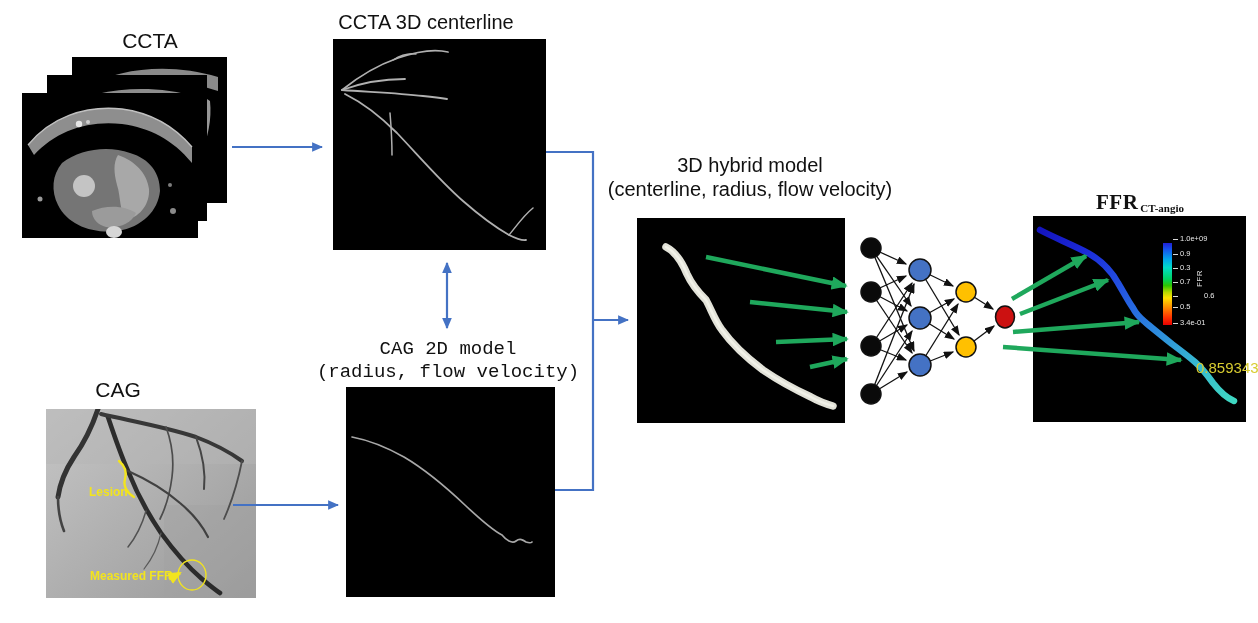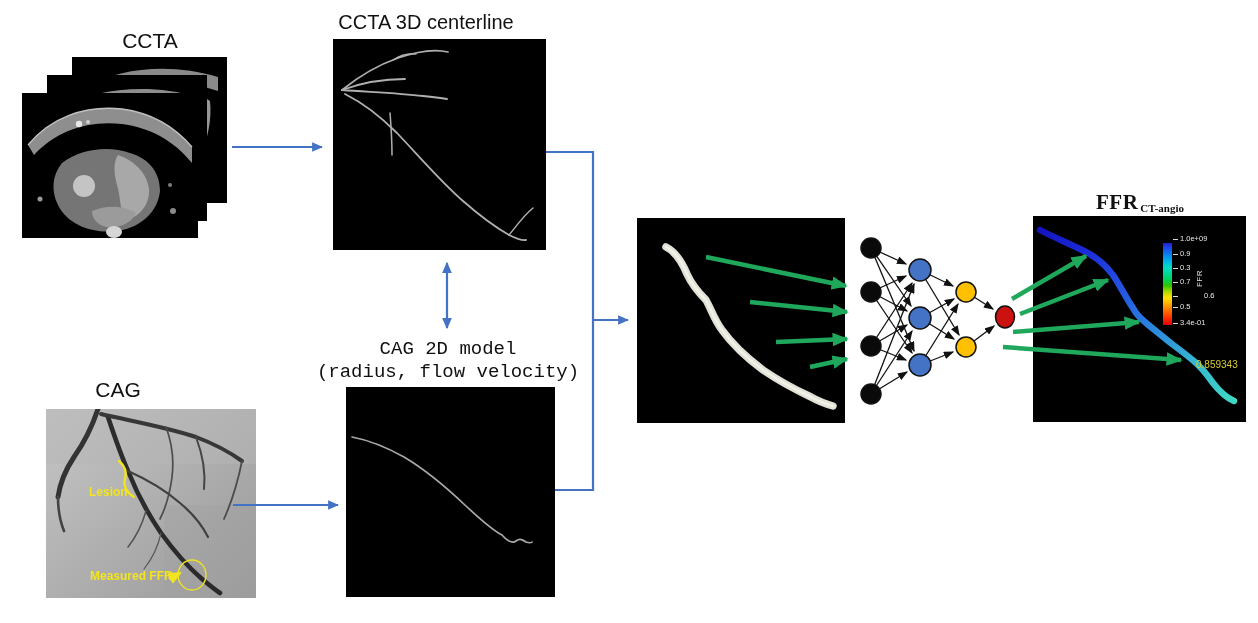--- a/index.html
+++ b/index.html
@@ -20,21 +20,21 @@
   
   #colorbar{
     position:absolute;left:130px;top:27px;width:9px;height:82px;
     background:linear-gradient(to bottom,
       #2020d8 0%, #1655ee 8%, #00a8ec 20%, #00dcc8 30%, #00d262 44%,
       #2ec400 52%, #b8d800 60%, #ffe000 67%, #ff9000 78%, #ff3800 90%, #e80000 100%);
   }
   .cb-tick{position:absolute;color:#e8e8e8;font-size:7.5px;line-height:8px;transform:translateY(-50%);white-space:nowrap;}
   .cb-dash{position:absolute;width:5px;height:1px;background:#d8d8d8;}
   #cb-label{position:absolute;color:#e0e0e0;font-size:8px;transform:rotate(-90deg);transform-origin:center;letter-spacing:.5px;}
-  #ffr-value{position:absolute;color:#d8cc30;font-size:10px;white-space:nowrap;}
+  #ffr-value{position:absolute;color:#d8cc30;font-size:15px;white-space:nowrap;}
 </style>
 </head>
 <body>
 
 <div id="figure">
 
   <div class="panel" style="left:72px;top:57px;width:155px;height:146px;">
     <svg width="155" height="146" viewBox="0 0 155 146">
       <path d="M12,30 C50,10 100,6 146,20 L146,34 C102,19 56,23 16,44 Z" fill="#8a8a8a"></path>
       <path d="M122,78 C128,64 131,50 129,38 L138,44 C140,62 136,82 128,98 Z" fill="#979797"></path>
@@ -231,18 +231,20 @@
   </svg>
 
   <div class="lbl lbl-big" style="left:150px;top:29px;">CCTA</div>
   <div class="lbl" style="left:426px;top:11px;font-size:20px;">CCTA 3D centerline</div>
   <div class="lbl lbl-big" style="left:118px;top:378px;">CAG</div>
   <div class="lbl lbl-two-sm" style="left:448px;top:338px;font-family:Liberation Mono, monospace;">
     <div>CAG 2D model</div>
     <div>(radius, flow velocity)</div>
   </div>
   <div class="lbl lbl-two" style="left:750px;top:153px;">
+    <div>3D hybrid model</div>
+    <div>(centerline, radius, flow velocity)</div>
   </div>
   <div class="lbl" id="ffr-title" style="left:1140px;top:190px;">
     <span class="main">FFR</span><span class="sub">CT-angio</span>
   </div>
 
 </div>
 
 </body></html>

